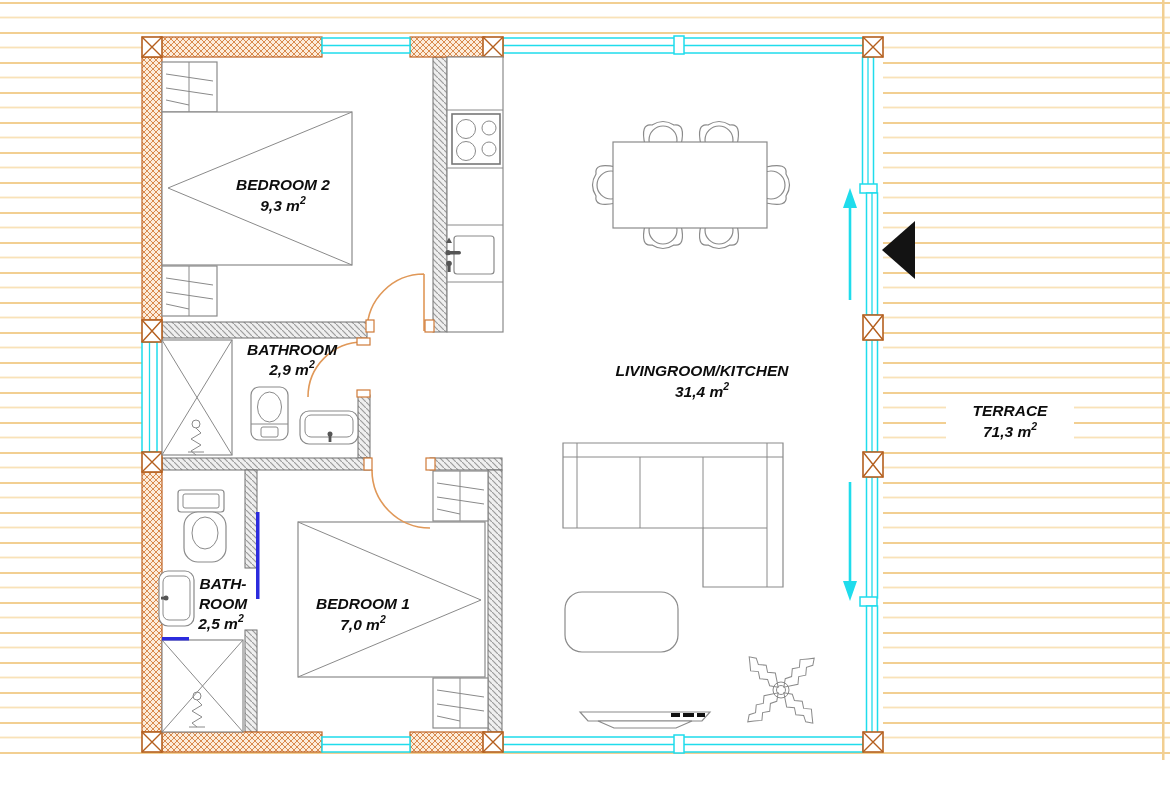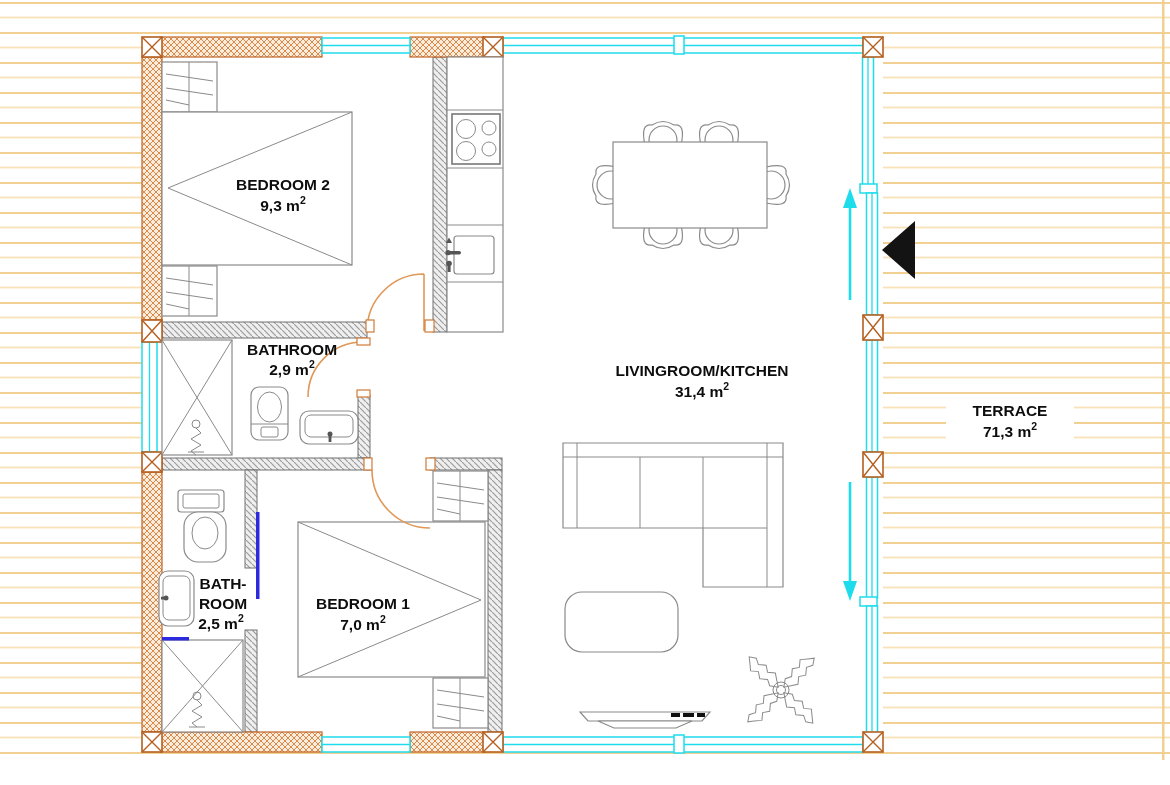--- a/index.html
+++ b/index.html
@@ -1,16 +1,16 @@
 <!DOCTYPE html>
 <html><head>
 <meta charset="utf-8">
 <style>
   html,body{margin:0;padding:0;background:#fff;}
-  .canvas{position:relative;width:1170px;height:760px;overflow:hidden;background:#0ea5e9;}
+  .canvas{position:relative;width:1170px;height:760px;overflow:hidden;background:#0ea5e9;font-style:italic;}
   svg{display:block;}
   .wallO{fill:url(#hatchO);stroke:#bf6527;stroke-width:1.2;}
   .wallG{fill:url(#hatchG);stroke:#707070;stroke-width:1;}
   .colBox{fill:#fff;stroke:#b45f1e;stroke-width:1.6;}
   .colX{stroke:#b45f1e;stroke-width:1.4;}
   .glass{fill:#fff;stroke:#1fdcec;stroke-width:1.5;}
   .glassLine{stroke:#1fdcec;stroke-width:1.3;fill:none;}
   .furn{fill:#fff;stroke:#8a8a8a;stroke-width:1.2;}
   .furnThin{fill:none;stroke:#8a8a8a;stroke-width:1;}
   .door{fill:none;stroke:#e09858;stroke-width:1.6;}

